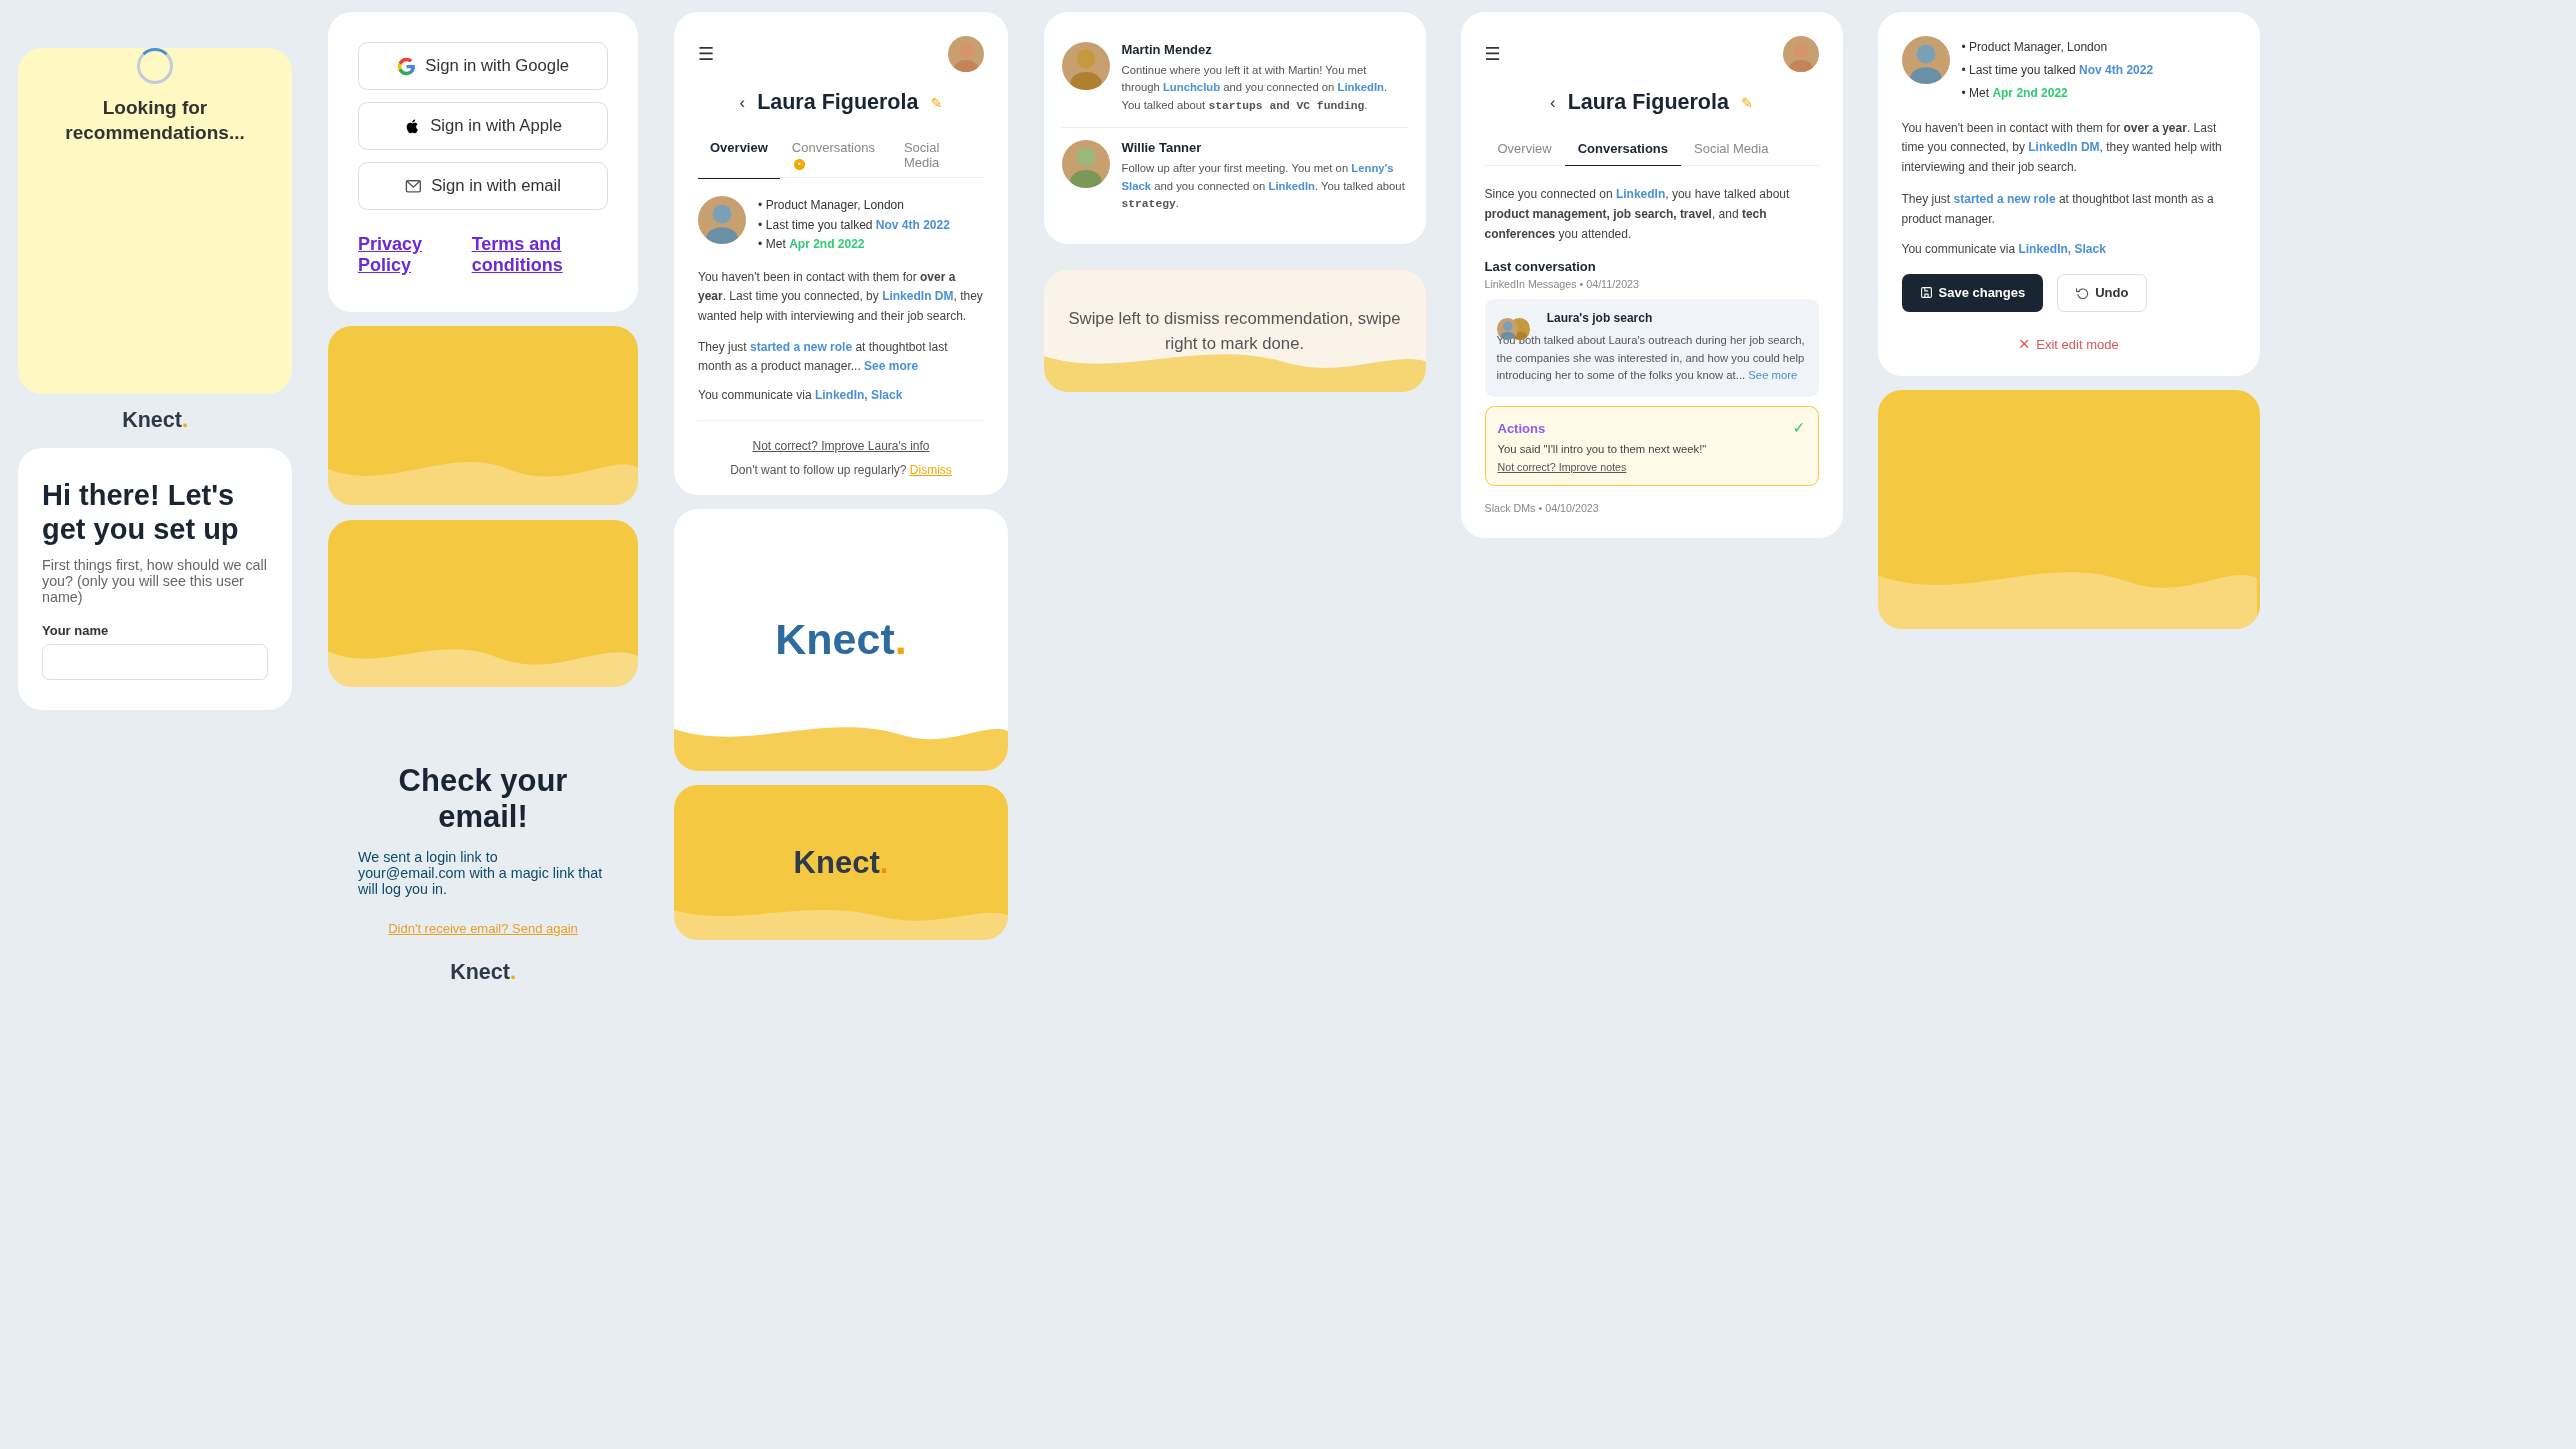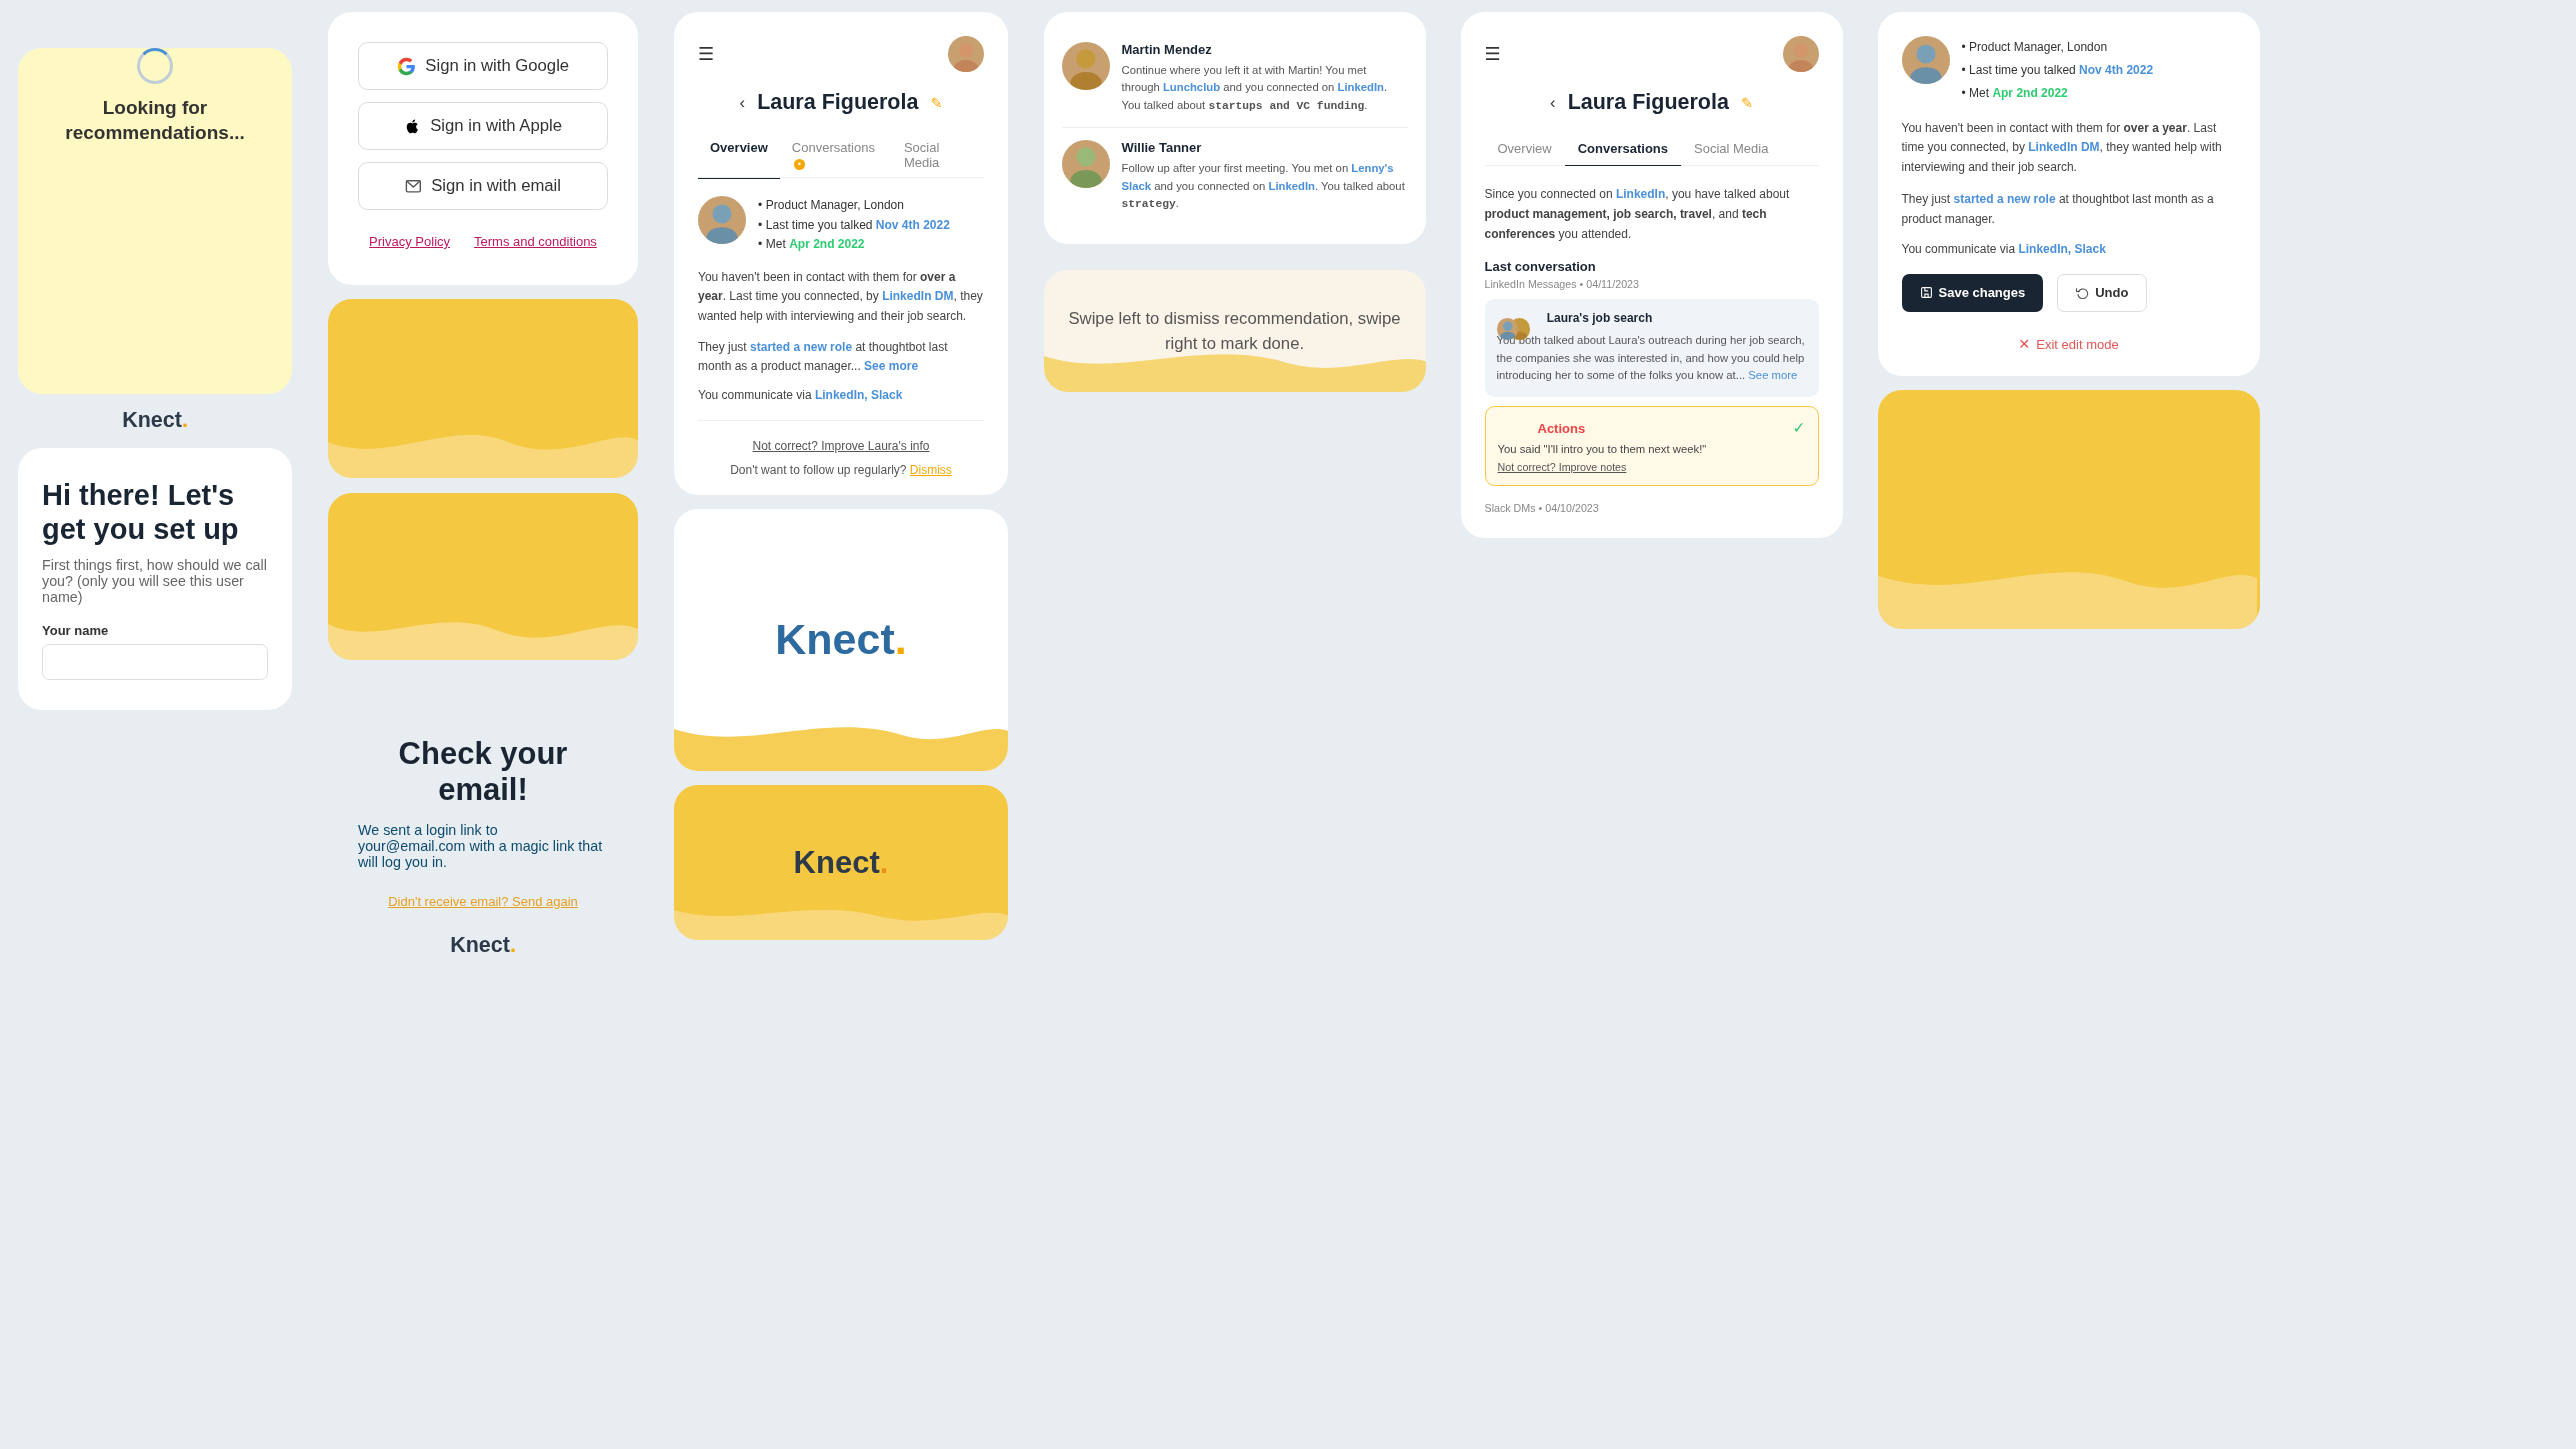--- a/index.html
+++ b/index.html
@@ -135,24 +135,25 @@
       height: 16.7px;
     }
 
     .signin-footer {
       display: flex;
       justify-content: center;
       gap: 24px;
       margin-top: 24px;
     }
     .signin-link {
-      font-size: 13px;
-      color: #be185d;
+      font-size: 18px;
+      color: #6d28d9;
       text-decoration: underline;
       cursor: pointer;
+      font-weight: bold;
     }
 
     .card-logo-yellow {
       width: 310px;
       height: 179px;
       background: #f5c842;
       border-radius: 24px;
       display: flex;
       align-items: center;
       justify-content: center;
@@ -568,22 +569,21 @@
     }
     .actions-header {
       display: flex;
       justify-content: space-between;
       align-items: center;
       margin-bottom: 6px;
     }
     .actions-label {
       font-size: 13px;
       font-weight: 700;
-      color: #ef4444;
-      margin-left: 40px;
+      color: #8b5cf6;
     }
     .check-icon { color: #2ecc71; font-size: 15.5px; }
     .actions-text {
       font-size: 11.3px;
       color: #444;
       margin-bottom: 6px;
     }
     .actions-improve {
       font-size: 10.7px;
       color: #555;

